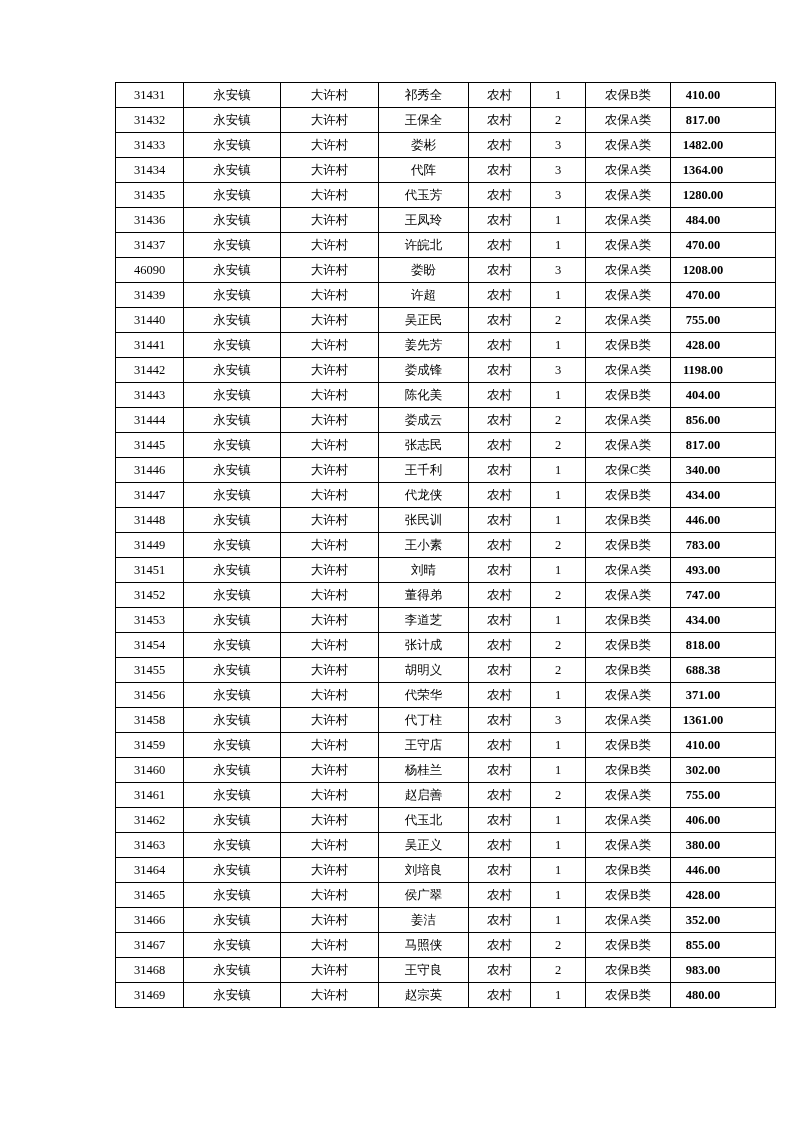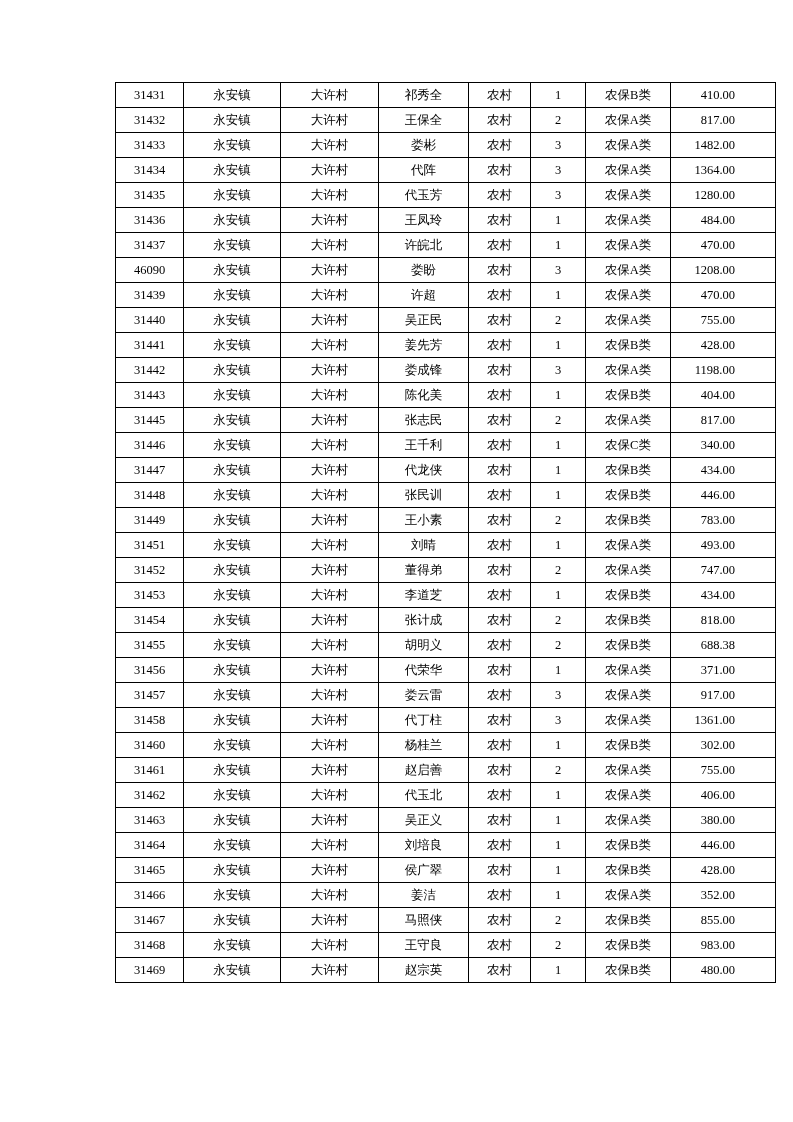--- a/index.html
+++ b/index.html
@@ -29,22 +29,22 @@
     border: 1px solid #000000;
     height: 24px;
     font-size: 12.5px;
     line-height: 24px;
     text-align: center;
     padding: 0;
     overflow: hidden;
     white-space: nowrap;
   }
   table.data-table td.amount {
-    text-align: right;
     padding-right: 40px;
+    font-weight: bold;
   }
 </style>
 </head>
 <body>
 
 <div class="table-wrap">
   <table class="data-table">
     <colgroup>
       <col style="width:68px">
       <col style="width:97px">
@@ -180,20 +180,30 @@
           <td>31443</td>
           <td>永安镇</td>
           <td>大许村</td>
           <td>陈化美</td>
           <td>农村</td>
           <td>1</td>
           <td>农保B类</td>
           <td class="amount">404.00</td>
         </tr>
         <tr>
+          <td>31444</td>
+          <td>永安镇</td>
+          <td>大许村</td>
+          <td>娄成云</td>
+          <td>农村</td>
+          <td>2</td>
+          <td>农保A类</td>
+          <td class="amount">856.00</td>
+        </tr>
+        <tr>
           <td>31445</td>
           <td>永安镇</td>
           <td>大许村</td>
           <td>张志民</td>
           <td>农村</td>
           <td>2</td>
           <td>农保A类</td>
           <td class="amount">817.00</td>
         </tr>
         <tr>
@@ -290,38 +300,38 @@
           <td>31456</td>
           <td>永安镇</td>
           <td>大许村</td>
           <td>代荣华</td>
           <td>农村</td>
           <td>1</td>
           <td>农保A类</td>
           <td class="amount">371.00</td>
         </tr>
         <tr>
-          <td>31457</td>
-          <td>永安镇</td>
-          <td>大许村</td>
-          <td>娄云雷</td>
-          <td>农村</td>
-          <td>3</td>
-          <td>农保A类</td>
-          <td class="amount">917.00</td>
-        </tr>
-        <tr>
           <td>31458</td>
           <td>永安镇</td>
           <td>大许村</td>
           <td>代丁柱</td>
           <td>农村</td>
           <td>3</td>
           <td>农保A类</td>
           <td class="amount">1361.00</td>
+        </tr>
+        <tr>
+          <td>31459</td>
+          <td>永安镇</td>
+          <td>大许村</td>
+          <td>王守店</td>
+          <td>农村</td>
+          <td>1</td>
+          <td>农保B类</td>
+          <td class="amount">410.00</td>
         </tr>
         <tr>
           <td>31460</td>
           <td>永安镇</td>
           <td>大许村</td>
           <td>杨桂兰</td>
           <td>农村</td>
           <td>1</td>
           <td>农保B类</td>
           <td class="amount">302.00</td>

